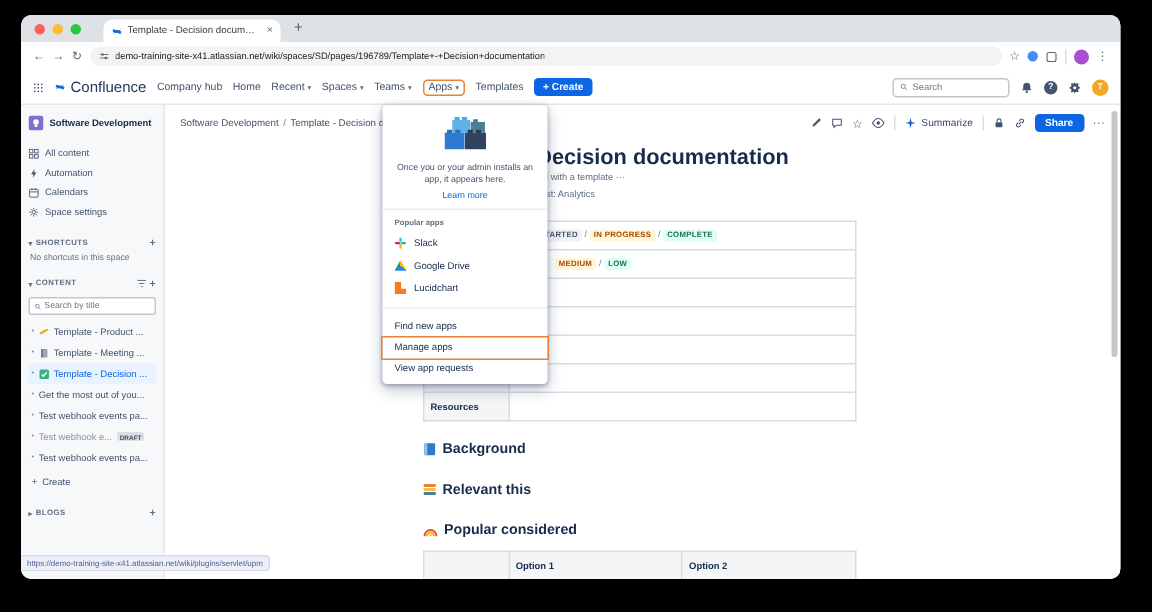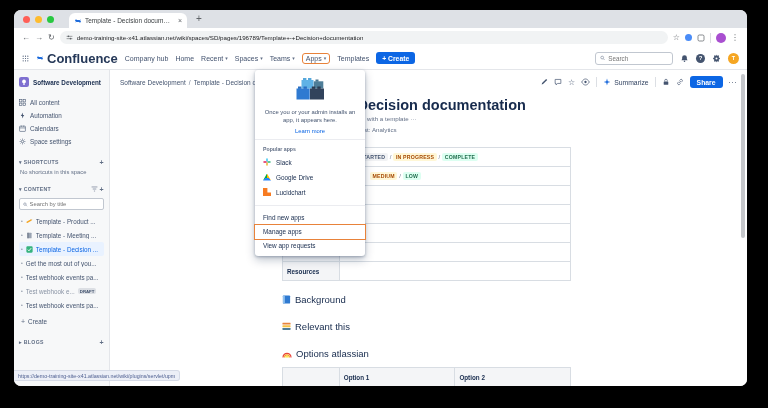--- a/index.html
+++ b/index.html
@@ -20,21 +20,21 @@
 .navgl{font-size:8px;color:#5f6368}
 .urlpill{flex:1;height:13px;background:#f1f3f4;border-radius:7px;display:flex;align-items:center;gap:4px;padding:0 6px;overflow:hidden}
 .urltext{font-size:6.2px;color:#202124;white-space:nowrap;overflow:hidden}
 .star{font-size:8px;color:#5f6368}
 .extblue{width:7px;height:7px;border-radius:50%;background:#4a8cf7}
 .chromesep{width:1px;height:10px;background:#dadce0}
 .chromeavatar{width:10px;height:10px;border-radius:50%;background:#a94fd0}
 .kebab{font-size:8px;color:#5f6368}
 
 .confheader{height:23px;display:flex;align-items:center;gap:7px;padding:0 8px;border-bottom:1px solid #e4e6ea;font-size:7px;color:#42526e;background:#fff;position:relative;z-index:5}
-.wordmark{display:flex;align-items:center;gap:3px;font-weight:bold;color:#253858;font-size:13px}
+.wordmark{display:flex;align-items:center;gap:3px;font-weight:normal;color:#253858;font-size:10px}
 .navitem{display:flex;align-items:center;gap:2px;white-space:nowrap}
 .caret{font-size:5px;color:#626f86}
 .annotated-nav{border:1.5px solid #e8823a;border-radius:3px;padding:1px 3px}
 .create-btn{background:#0c66e4;color:#fff;border-radius:3px;padding:2.5px 6px;font-size:6.8px;font-weight:bold;white-space:nowrap}
 .hdr-right{margin-left:auto;display:flex;align-items:center;gap:7px}
 .searchbox{width:78px;height:13px;border:1px solid #c1c7d0;border-radius:3px;display:flex;align-items:center;gap:3px;padding:0 4px;background:#fff}
 .searchbox input{border:none;outline:none;width:100%;font-size:6.3px;background:transparent;color:#172b4d;font-family:"Liberation Sans",sans-serif}
 .help-circ{width:9px;height:9px;border-radius:50%;background:#44546f;color:#fff;font-size:6px;font-weight:bold;display:flex;align-items:center;justify-content:center}
 .avatarT{width:11px;height:11px;border-radius:50%;background:#f5a623;color:#fff;font-size:5.5px;font-weight:bold;display:flex;align-items:center;justify-content:center}
 
@@ -70,21 +70,21 @@
 table{border-collapse:collapse}
 .ptable{position:absolute;left:172px;top:77px;width:289px}
 .ptable td{border:1px solid #d8dde3;height:19px;font-size:6.3px;padding:0 4px;vertical-align:middle}
 td.h{background:#f4f5f7;font-weight:bold;color:#172b4d;width:57px}
 .loz{display:inline-block;font-size:5.2px;font-weight:bold;padding:1px 2.5px;border-radius:2px;letter-spacing:.2px;white-space:nowrap}
 .loz.gray{color:#44546f;background:#f1f2f4}
 .loz.yellow{color:#a54800;background:#fff7d6}
 .loz.green{color:#216e4e;background:#dcfff1}
 .slash{color:#758195;font-size:6px;margin:0 2px}
 .impact{padding-left:30px !important}
-.sec{position:absolute;left:172px;display:flex;align-items:center;gap:4px;font-size:9.5px;font-weight:normal;color:#172b4d}
+.sec{position:absolute;left:172px;display:flex;align-items:center;gap:4px;font-size:9.5px;font-weight:bold;color:#172b4d}
 .sec1{top:224px}.sec2{top:251px}.sec3{top:278px}
 .otable{position:absolute;left:172px;top:297px;width:289px}
 .otable td{border:1px solid #d8dde3;height:19px;font-size:6.3px;padding:0 4px;background:#f4f5f7;font-weight:bold;color:#172b4d}
 .otable .c0{width:57px}.otable .c1{width:116px}.otable .c2{width:116px}
 .scrollthumb{position:absolute;right:2px;top:4px;width:4px;height:164px;background:#c5c7cb;border-radius:2px}
 
 .dropdown{position:absolute;left:241px;top:60px;width:110px;background:#fff;border-radius:3px;box-shadow:0 1px 3px rgba(9,30,66,.3),0 4px 10px rgba(9,30,66,.25);z-index:40;padding:6px 0 3px;font-size:6.4px;color:#172b4d}
 .lego{display:flex;justify-content:center;margin:1px 0 4px}
 .dd-text{text-align:center;font-size:5.9px;color:#44546f;line-height:1.4}
 .dd-learn{text-align:center;color:#0c66e4;font-size:5.9px;margin-top:3px}
@@ -422,21 +422,21 @@
             <rect x="0.5" y="6.7" width="9" height="2.2" rx="0.5" fill="#4e7d98"></rect>
           </svg>
         <span>Relevant this</span>
       </div>
       <div class="sec sec3">
         <svg width="10" height="9" viewBox="0 0 10 9">
             <path d="M1 8.5 A4 4.2 0 0 1 9 8.5" fill="none" stroke="#e8453c" stroke-width="1.2"></path>
             <path d="M2.6 8.5 A2.4 2.6 0 0 1 7.4 8.5" fill="none" stroke="#f5a623" stroke-width="1.2"></path>
             <path d="M4.1 8.5 A0.9 1 0 0 1 5.9 8.5" fill="none" stroke="#f8e71c" stroke-width="1.2"></path>
           </svg>
-        <span>Options atlassian</span>
+        <span>Popular considered</span>
       </div>
 
       <table class="otable">
         <tbody>
             <tr>
           <td class="c0"></td>
           <td class="c1">Option 1</td>
           <td class="c2">Option 2</td>
         </tr>
       </tbody>

